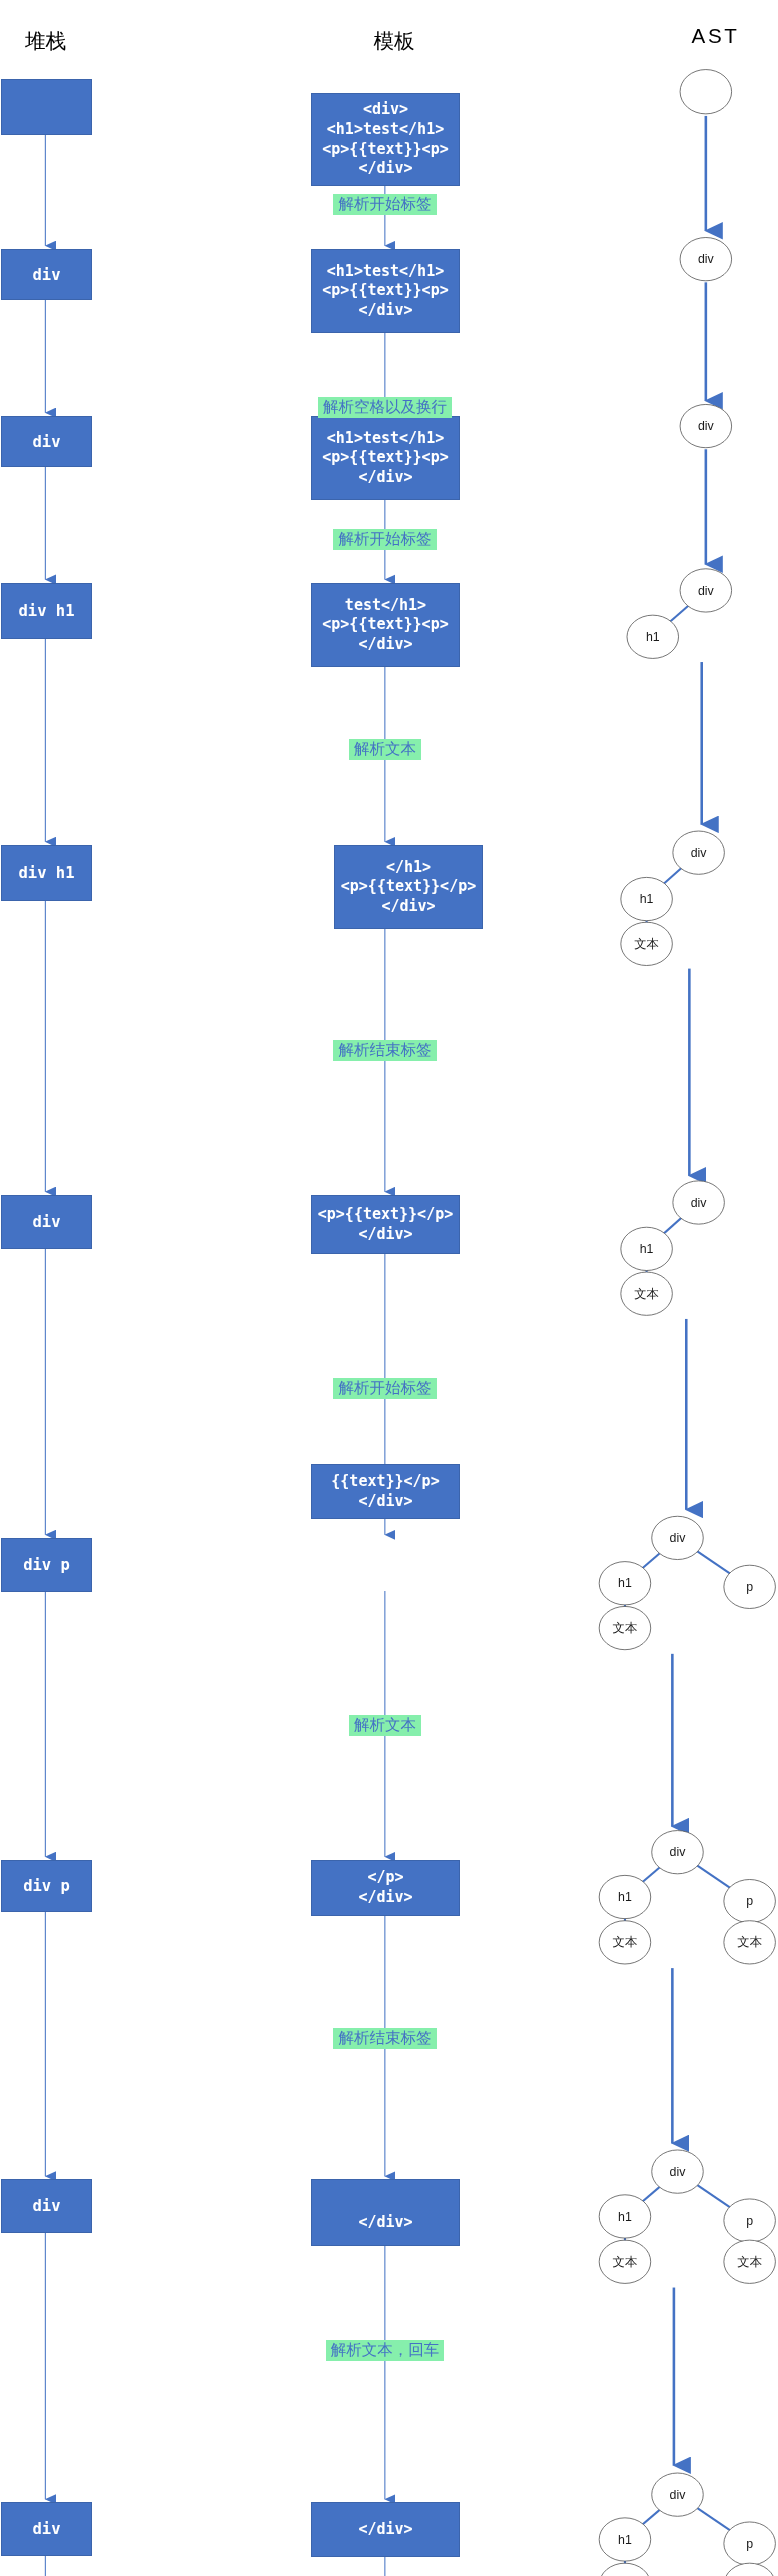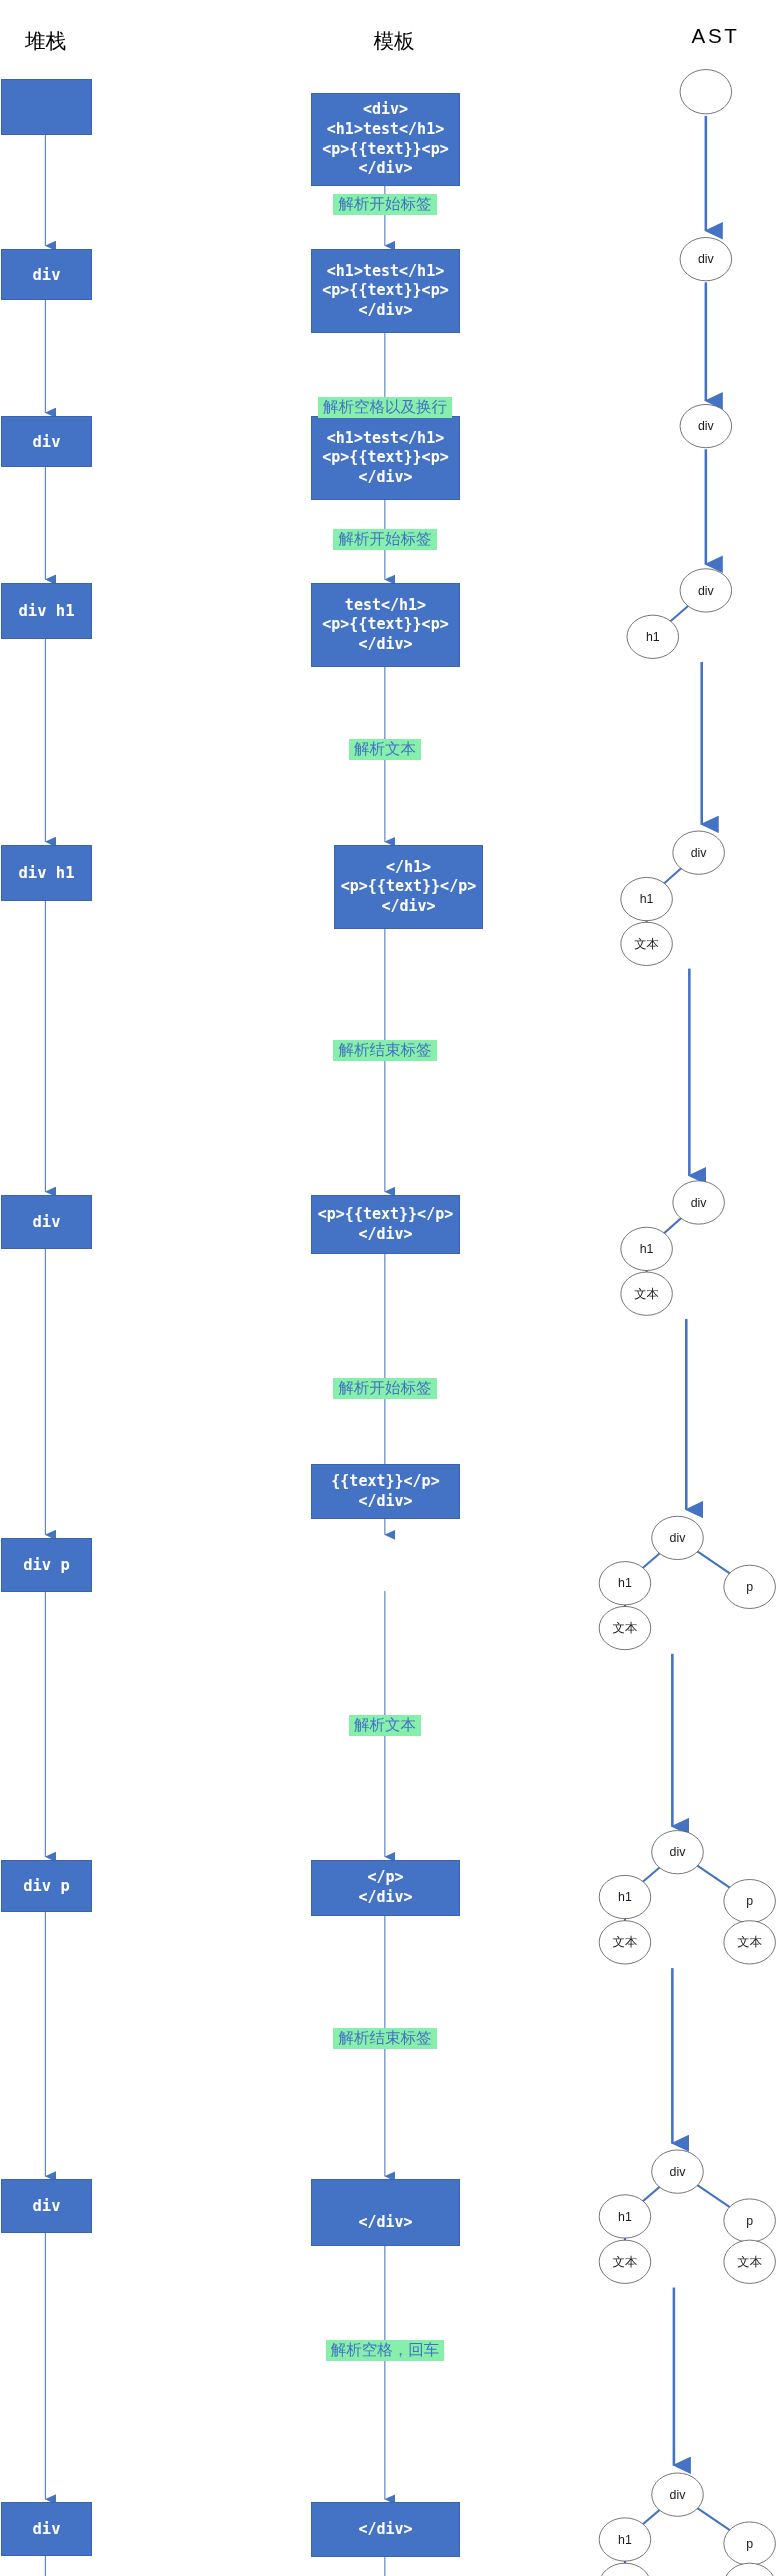--- a/index.html
+++ b/index.html
@@ -283,17 +283,17 @@
   <div class="step" style="top:1378px;">
       <span>解析开始标签</span>
     </div>
   <div class="step" style="top:1715px;">
       <span>解析文本</span>
     </div>
   <div class="step" style="top:2028px;">
       <span>解析结束标签</span>
     </div>
   <div class="step" style="top:2340px;">
-      <span>解析空格，回车</span>
+      <span>解析文本，回车</span>
     </div>
 
 </div>
 
 
 </body></html>

